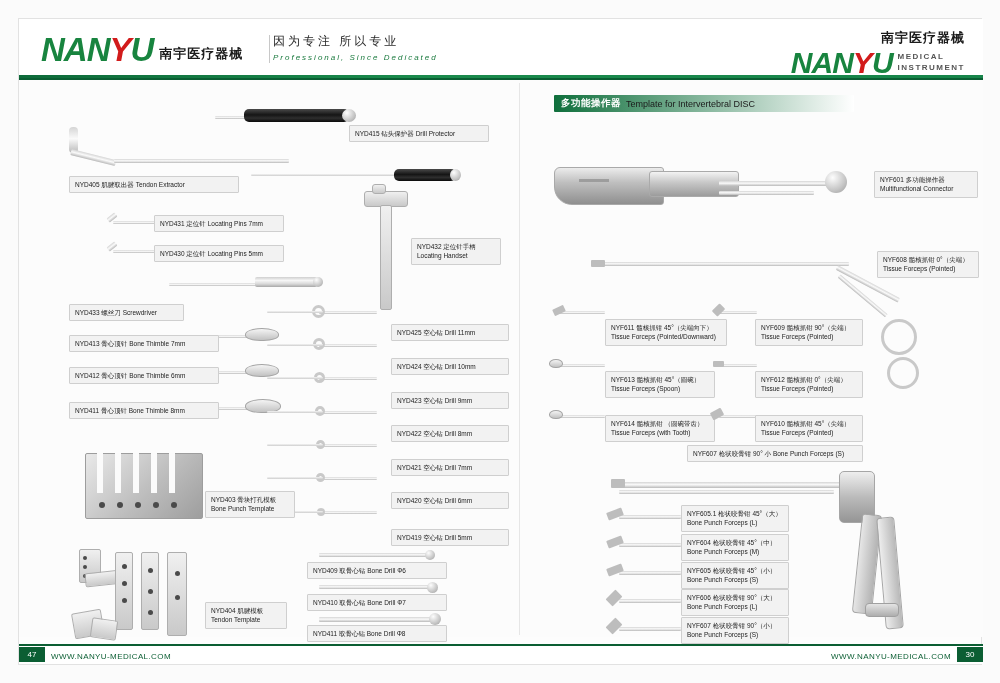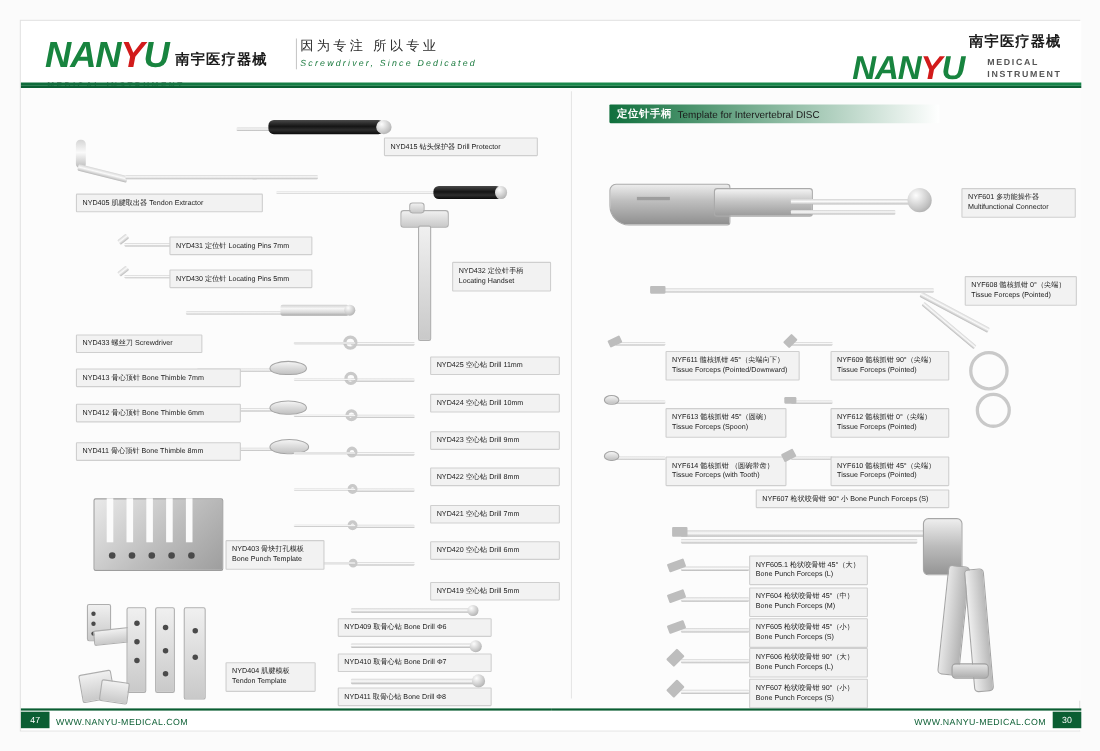--- a/index.html
+++ b/index.html
@@ -58,21 +58,21 @@
   }
   .slogan { position:absolute; left:254px; top:14px; }
   .slogan-cn { font-size:12px; color:#2b2b2b; letter-spacing:3px; }
   .slogan-en { font-size:8px; color:#1a7a3e; letter-spacing:2px; margin-top:3px; font-style:italic;}
   .logo-right .rw { display:flex; align-items:flex-end; justify-content:flex-end; gap:5px;}
   .logo-right .nanyu-word2 {
     font-family:"Liberation Sans", sans-serif; font-weight:bold; font-style:italic;
     font-size:30px; letter-spacing:-1px; line-height:1; color:#18843f;
   }
   .logo-right .nanyu-word2 .u { color:#d21b1b; }
-  .mi { font-size:8px; color:#555; letter-spacing:1.5px; font-weight:bold; line-height:1.35; text-align:left;margin-left:16px;}
+  .mi { font-size:8px; color:#555; letter-spacing:1.5px; font-weight:bold; line-height:1.35; text-align:left;}
 
   
   .body-area {
     position:absolute; left:0; top:61px; width:964px; height:557px;
     background:#fcfcfc;
   }
   .center-divider {
     position:absolute; left:500px; top:64px; width:1px; height:552px;
     background:#e6e6e6;
   }
@@ -192,21 +192,21 @@
         </div>
         <div class="row2" style="margin-left:2px;">
           <span class="nanyu-sub">MEDICAL INSTRUMENT</span>
         </div>
       </div>
 
       <div class="logo-sep"></div>
 
       <div class="slogan">
         <div class="slogan-cn">因为专注 所以专业</div>
-        <div class="slogan-en">Screwdriver, Since Dedicated</div>
+        <div class="slogan-en">Professional, Since Dedicated</div>
       </div>
 
       <div class="logo-right">
         <div class="nanyu-cn" style="margin-bottom:1px;">南宇医疗器械</div>
         <div class="rw">
           <div class="nanyu-word2">NAN<span class="u">Y</span>U</div>
           <div class="mi" style="padding-bottom:4px;">
             <div>MEDICAL</div>
             <div>INSTRUMENT</div>
           </div>
@@ -214,21 +214,21 @@
       </div>
 
       <div class="hdr-rule"></div>
       <div class="hdr-rule2"></div>
     </div>
 
     <div class="body-area"></div>
     <div class="center-divider"></div>
 
     <div class="sect-title">
-      <span class="cn">定位针手柄</span>
+      <span class="cn">多功能操作器</span>
       <span class="en">Template for Intervertebral DISC</span>
     </div>
 
     <div class="inst">
       <div class="rod-thin" style="left:196px; top:97px; width:120px; height:3px;"></div>
       <div class="handle-black" style="left:225px; top:90px; width:105px; height:13px;"></div>
       <div class="cap" style="left:323px; top:90px; width:14px; height:13px;"></div>
     </div>
     <div class="lbl" style="left:330px; top:106px; width:140px;">
       <span class="l1">NYD415 钻头保护器 Drill Protector</span>

